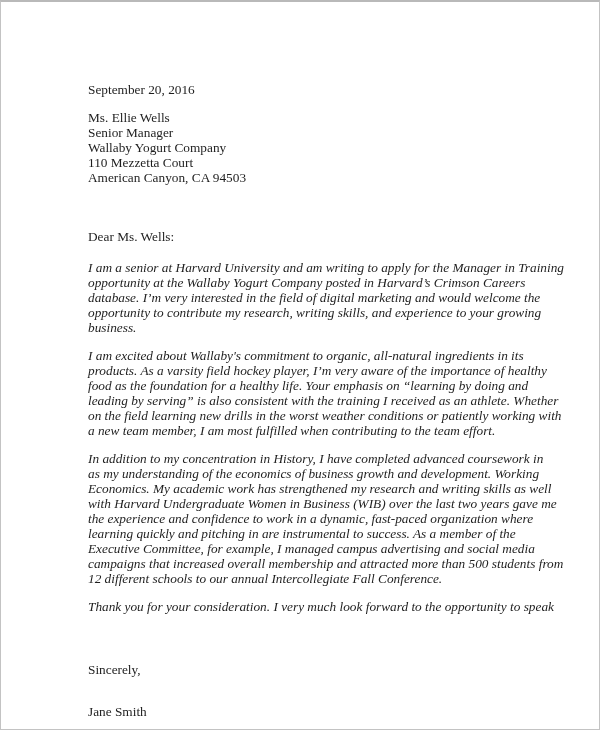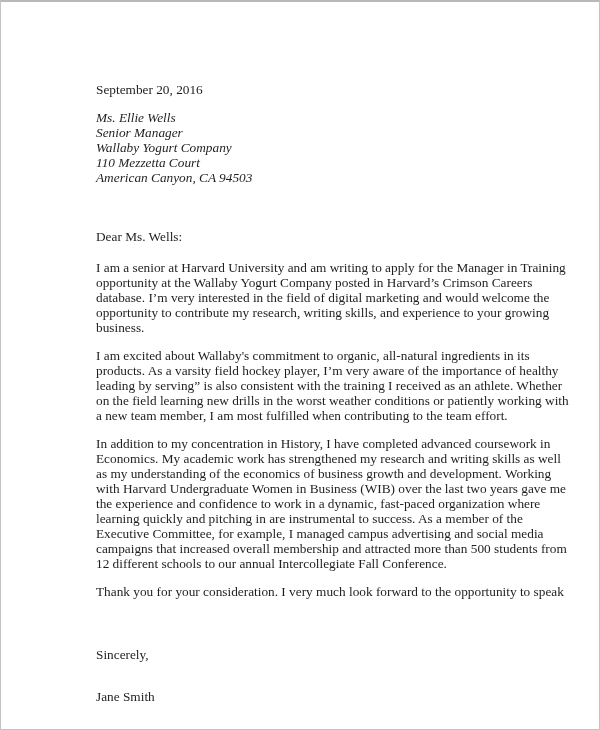--- a/index.html
+++ b/index.html
@@ -14,33 +14,33 @@
     background: #ffffff;
     box-sizing: border-box;
     border: 1px solid #c3c3c3;
     border-top: 2px solid #b9b9b9;
     overflow: hidden;
     font-family: "Liberation Serif", "DejaVu Serif", serif;
     color: #1e1e1e;
   }
   .content {
     position: absolute;
-    left: 95px;
+    left: 87px;
     top: 80px;
     width: 460px;
     font-size: 13.3px;
     line-height: 15px;
   }
   .ln {
     white-space: nowrap;
   }
   .date-block    { margin-bottom: 13px; }
-  .address-block { margin-bottom: 3px; font-style: italic; }
+  .address-block { margin-bottom: 3px; }
   .salutation    { margin-bottom: 16px; margin-top: 44px; }
-  .para          { margin-bottom: 13px; }
+  .para          { margin-bottom: 13px; font-style: italic; }
   .closing       { margin-bottom: 27px; margin-top: 48px; }
 </style>
 </head>
 <body>
 
 <div class="page">
   <div class="content">
 
     <div class="date-block ln">September 20, 2016</div>
 
@@ -58,29 +58,30 @@
       <div class="ln">I am a senior at Harvard University and am writing to apply for the Manager in Training</div>
       <div class="ln">opportunity at the Wallaby Yogurt Company posted in Harvard’s Crimson Careers</div>
       <div class="ln">database. I’m very interested in the field of digital marketing and would welcome the</div>
       <div class="ln">opportunity to contribute my research, writing skills, and experience to your growing</div>
       <div class="ln">business.</div>
     </div>
 
     <div class="para">
       <div class="ln">I am excited about Wallaby's commitment to organic, all-natural ingredients in its</div>
       <div class="ln">products. As a varsity field hockey player, I’m very aware of the importance of healthy</div>
+      <div class="ln">food as the foundation for a healthy life. Your emphasis on “learning by doing and</div>
       <div class="ln">leading by serving” is also consistent with the training I received as an athlete. Whether</div>
       <div class="ln">on the field learning new drills in the worst weather conditions or patiently working with</div>
       <div class="ln">a new team member, I am most fulfilled when contributing to the team effort.</div>
     </div>
 
     <div class="para">
       <div class="ln">In addition to my concentration in History, I have completed advanced coursework in</div>
+      <div class="ln">as my understanding of the economics of business growth and development. Working</div>
       <div class="ln">Economics. My academic work has strengthened my research and writing skills as well</div>
-      <div class="ln">as my understanding of the economics of business growth and development. Working</div>
       <div class="ln">with Harvard Undergraduate Women in Business (WIB) over the last two years gave me</div>
       <div class="ln">the experience and confidence to work in a dynamic, fast-paced organization where</div>
       <div class="ln">learning quickly and pitching in are instrumental to success. As a member of the</div>
       <div class="ln">Executive Committee, for example, I managed campus advertising and social media</div>
       <div class="ln">campaigns that increased overall membership and attracted more than 500 students from</div>
       <div class="ln">12 different schools to our annual Intercollegiate Fall Conference.</div>
     </div>
 
     <div class="para">
       <div class="ln">Thank you for your consideration. I very much look forward to the opportunity to speak</div>

